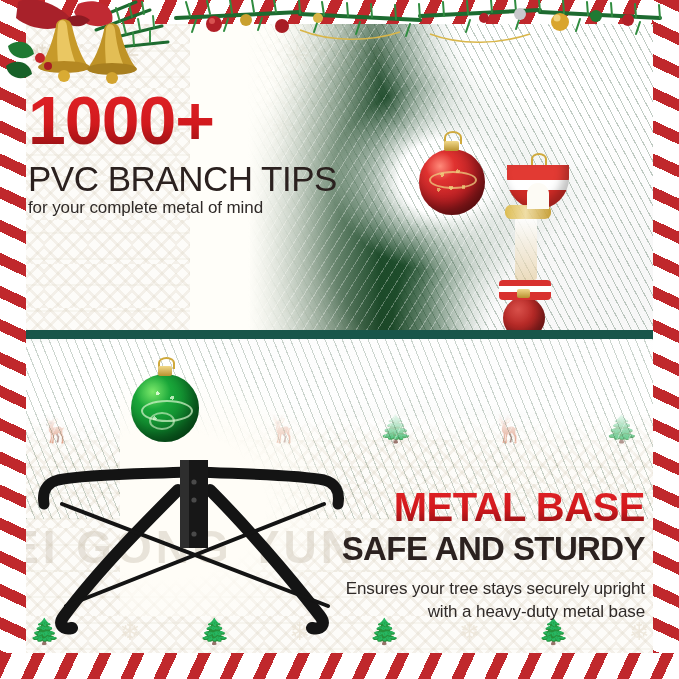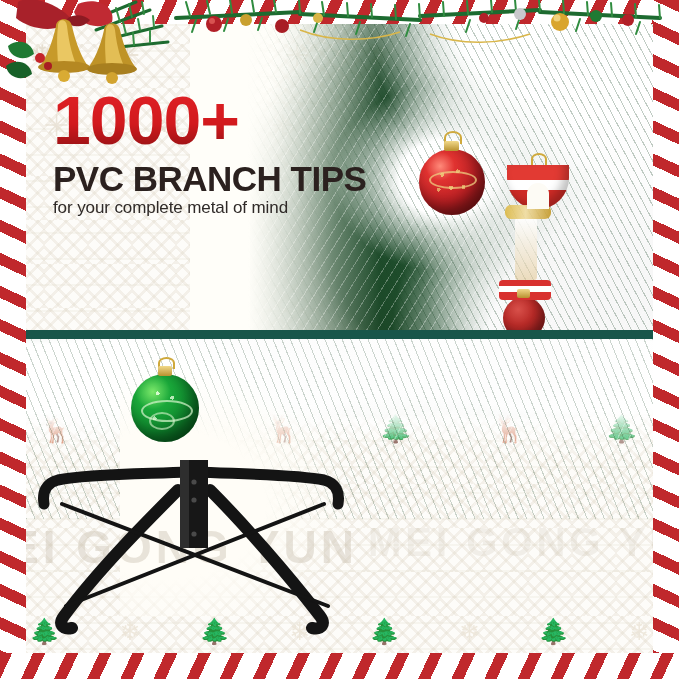--- a/index.html
+++ b/index.html
@@ -70,21 +70,21 @@
 
   
   .standwrap{position:absolute;left:28px;top:430px;width:330px;height:205px;z-index:25;}
 
   
   .txtblock{position:absolute;z-index:50;}
   .huge{font-size:68px;font-weight:700;letter-spacing:-1px;line-height:.95;
     background:linear-gradient(180deg,#e02226 0%,#d2191d 55%,#8e1114 100%);
     -webkit-background-clip:text;background-clip:text;color:transparent;
     text-shadow:none;}
-  .h2{font-size:35px;font-weight:700;color:#2b211f;letter-spacing:-.5px;line-height:1.05;}
+  .h2{font-size:35px;font-weight:400;color:#2b211f;letter-spacing:-.5px;line-height:1.05;}
   .body{font-size:17px;color:#2f2a28;line-height:1.35;letter-spacing:-.1px;}
   .mid{font-size:33px;font-weight:700;color:#2b211f;letter-spacing:-.6px;}
 
   .watermark{position:absolute;z-index:18;color:rgba(205,196,180,.45);
     font-size:46px;font-weight:700;letter-spacing:4px;white-space:nowrap;
     user-select:none;pointer-events:none;}
 </style>
 </head>
 <body>
 
@@ -354,20 +354,26 @@
         <path d="M430 34 C 462 46, 500 44, 530 34"></path>
       </g>
     </svg>
   </div>
 
   <div class="cane cane-t"></div>
   <div class="cane cane-l"></div>
   <div class="cane cane-r"></div>
   <div class="cane cane-b"></div>
 
-  <div class="txtblock" style="left:53px;top:88px;">
+  <div class="txtblock" style="left:28px;top:88px;">
     <div class="huge">1000+</div>
     <div class="h2" style="margin-top:8px">PVC BRANCH TIPS</div>
     <div class="body">for your complete metal of mind</div>
   </div>
 
+  <div class="txtblock" style="right:34px;top:488px;text-align:right;">
+    <div class="huge" style="font-size:40px;letter-spacing:-.5px">METAL BASE</div>
+    <div class="mid" style="margin-top:4px">SAFE AND STURDY</div>
+    <div class="body" style="margin-top:10px">Ensures your tree stays securely upright</div>
+    <div class="body">with a heavy-duty metal base</div>
+  </div>
 
 </div>
 
 </body></html>

